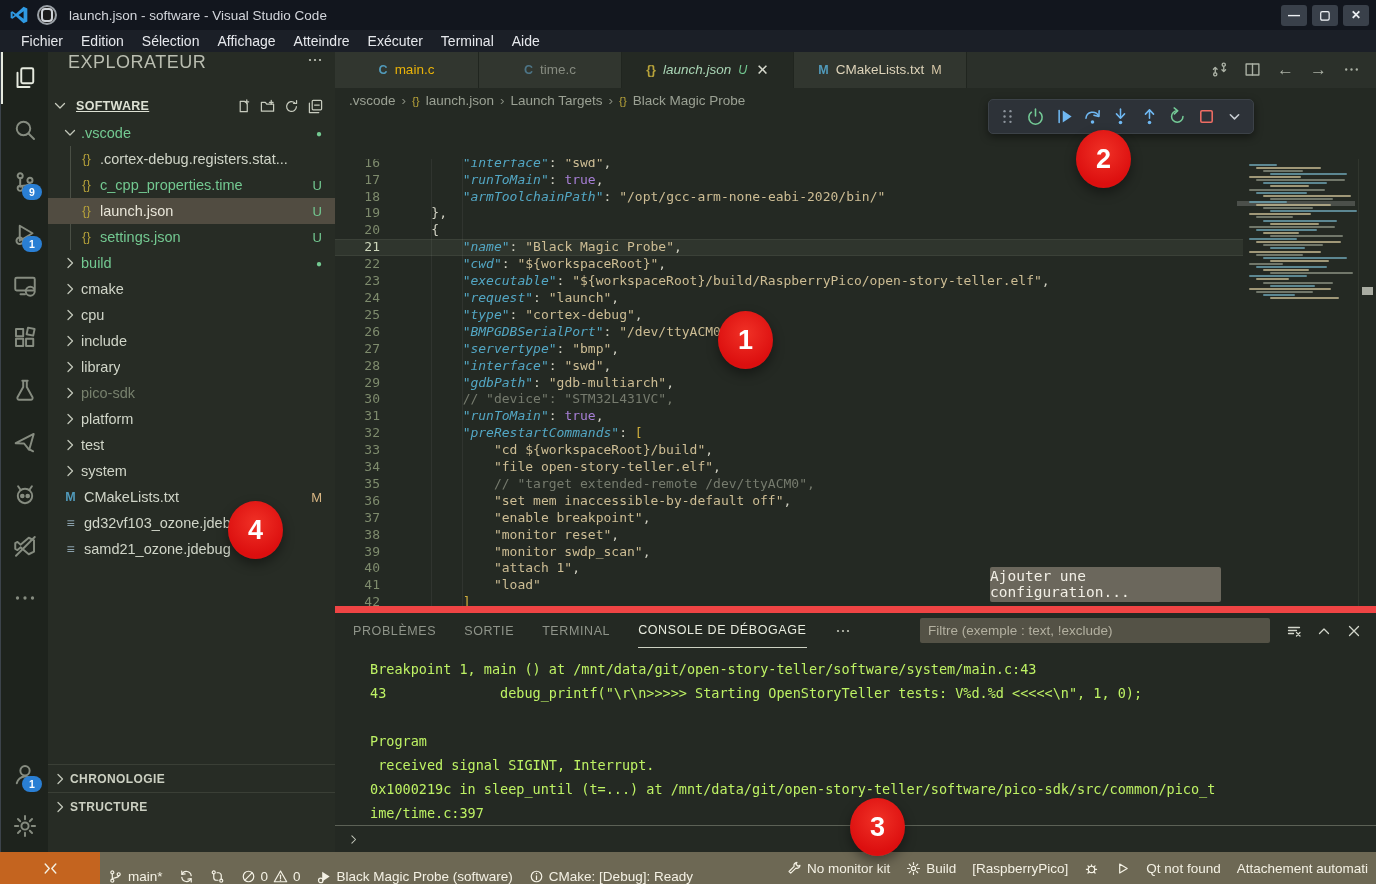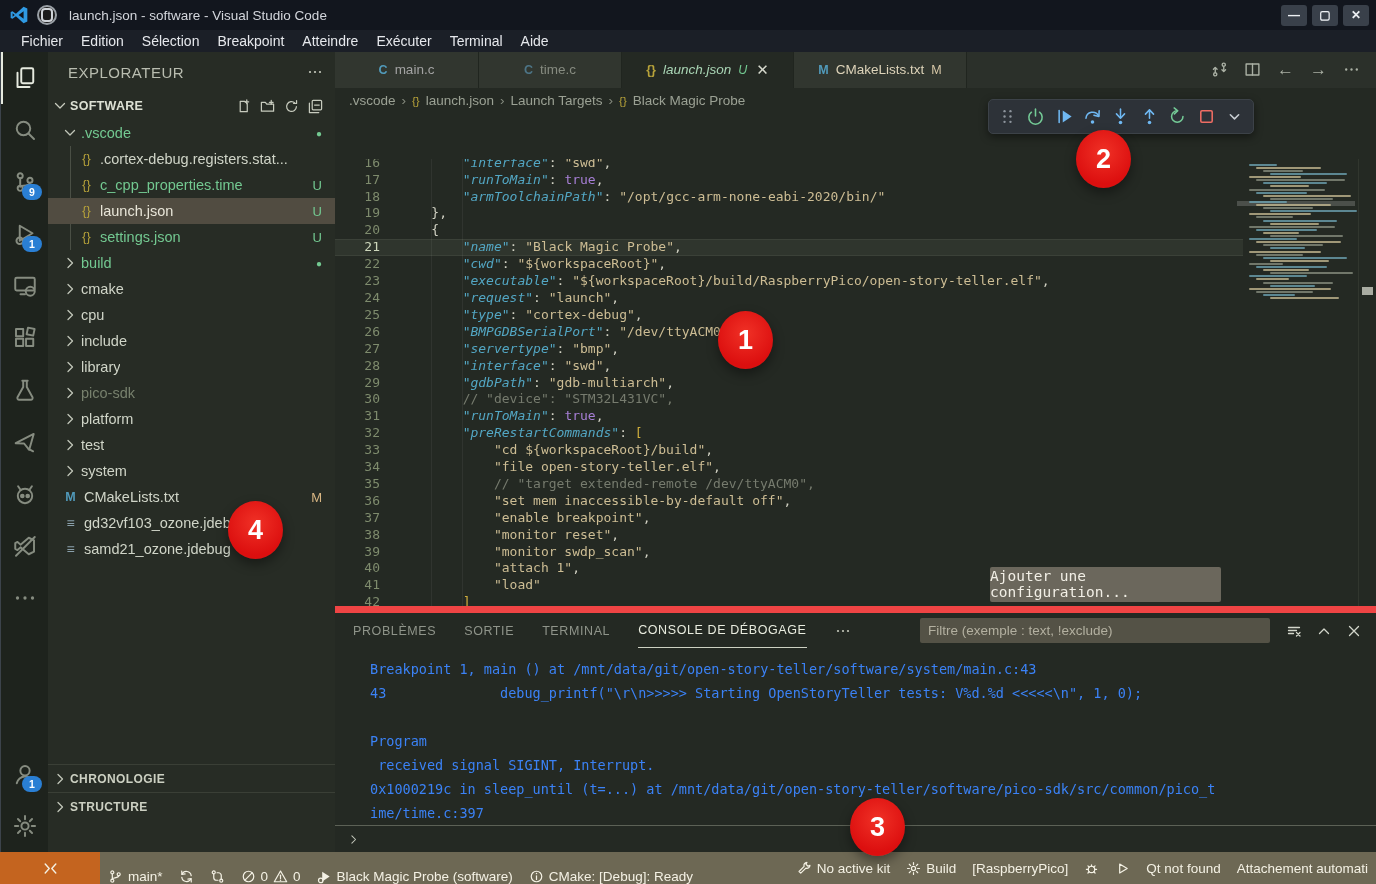--- a/index.html
+++ b/index.html
@@ -27,26 +27,26 @@
   .activity{width:48px;background:#1e231d;display:flex;flex-direction:column;align-items:stretch;border-left:1px solid #3c434b;box-sizing:border-box;}
   .act-item{height:52px;display:flex;align-items:center;justify-content:center;position:relative;color:#868c80;}
   .act-item svg{width:24px;height:24px;}
   .act-item.active{color:#e6eadf;box-shadow:inset 2px 0 0 #e6eadf;}
   .act-badge{position:absolute;right:6px;bottom:8px;min-width:16px;height:16px;border-radius:8px;background:#2a7fd4;
              color:#fff;font-size:10.5px;font-weight:bold;display:flex;align-items:center;justify-content:center;padding:0 2px;}
   .act-spacer{margin-top:auto;}
 
   
   .sidebar{width:287px;background:#272c25;position:relative;overflow:hidden;}
-  .sb-header{height:40px;display:flex;align-items:center;padding:0 12px 0 20px;font-size:15px;
+  .sb-header{height:40px;display:flex;align-items:flex-start;padding:0 12px 0 20px;font-size:18px;
              letter-spacing:.5px;color:#b9bdb0;}
   .sb-header .icon{margin-left:auto;color:#c7cbbe;}
   .sb-section{height:28px;display:flex;align-items:center;font-size:12.5px;font-weight:bold;color:#dde1d4;padding-left:4px;}
   .sb-section .icon{color:#c7cbbe;}
-  .sb-section .ttl{margin-left:2px;letter-spacing:.3px;}
+  .sb-section .ttl{margin-left:8px;letter-spacing:.3px;text-decoration:underline;}
   .sb-actions{margin-left:auto;display:flex;gap:9px;padding-right:12px;color:#c3c7ba;}
   .sb-actions svg{width:15px;height:15px;}
   .tree{position:relative;}
   .trow{height:26px;display:flex;align-items:center;font-size:14.5px;position:relative;}
   .trow .chev{width:16px;margin-right:3px;color:#c0c5b8;}
   .trow.d0{padding-left:14px;}
   .trow.d1{padding-left:30px;}
   .trow.selected{background:#514c41;}
   .ficon{width:17px;margin-right:5px;font-weight:bold;font-size:12.5px;display:inline-flex;justify-content:center;}
   .ficon.braces{color:#b8a33a;font-weight:normal;}
@@ -110,21 +110,21 @@
   .paneltabs{height:36px;display:flex;align-items:center;padding-left:18px;}
   .ptab{font-size:12.5px;letter-spacing:.6px;color:#8f948a;margin-right:28px;height:35px;display:flex;align-items:center;
         box-sizing:border-box;}
   .ptab.active{color:#e9ecdf;border-bottom:1px solid #cdd1c2;}
   .ptab-more{color:#c3c7ba;margin-right:0;}
   .pfilter{margin-left:auto;width:350px;height:25px;background:#545246;border-radius:2px;display:flex;align-items:center;
            padding-left:8px;font-size:13.5px;color:#b3b0a0;box-sizing:border-box;}
   .picons{display:flex;align-items:center;gap:14px;padding:0 14px 0 16px;color:#d3d6cb;}
   .picons svg{width:16px;height:16px;}
   .console{position:absolute;top:44px;left:0;right:0;bottom:26px;font-family:"DejaVu Sans Mono",monospace;
-           font-size:13.5px;line-height:24px;color:#3b82f6;padding-left:35px;white-space:pre;overflow:hidden;}
+           font-size:13.5px;line-height:24px;color:#bef264;padding-left:35px;white-space:pre;overflow:hidden;}
   .prompt{position:absolute;left:0;right:0;bottom:0;height:26px;border-top:1px solid #5c6156;display:flex;align-items:center;
           padding-left:12px;color:#c2c6ba;}
   .prompt svg{width:13px;height:13px;}
 
   
   .statusbar{height:32px;background:#6d6854;display:flex;align-items:stretch;color:#f4f1e4;font-size:13.5px;overflow:hidden;}
   .sb-remote{width:100px;background:#c4641f;display:flex;align-items:center;justify-content:center;flex:none;}
   .sb-remote svg{width:17px;height:17px;}
   .sb-item{display:flex;align-items:center;gap:5px;padding:0 8px;white-space:nowrap;}
   .sb-item svg{width:15px;height:15px;}
@@ -151,21 +151,21 @@
     <span class="winbtn">—</span>
     <span class="winbtn">▢</span>
     <span class="winbtn">✕</span>
   </div>
 </div>
 
 <div class="menubar" id="menus">
     <span class="menu-item">Fichier</span>
     <span class="menu-item">Edition</span>
     <span class="menu-item">Sélection</span>
-    <span class="menu-item">Breakpoint</span>
+    <span class="menu-item">Affichage</span>
     <span class="menu-item">Atteindre</span>
     <span class="menu-item">Exécuter</span>
     <span class="menu-item">Terminal</span>
     <span class="menu-item">Aide</span>
   </div>
 
 <div class="main">
 
   <div class="activity" id="actbar">
       <div class="act-item active">
@@ -465,21 +465,21 @@
           <span>STRUCTURE</span>
         </div>
       </div>
   </div>
 
   <div class="egroup">
     <div class="tabsrow">
       <span id="tabs" style="display:flex;">
           <div class="tab" style="width: 143px;">
             <span style="color: rgb(81, 154, 186); font-weight: bold; font-size: 12.5px;">C</span>
-            <span style="color: #a3a3a3;">main.c</span>
+            <span style="color: #eab308;">main.c</span>
           </div>
           <div class="tab" style="width: 142px;">
             <span style="color: rgb(77, 117, 135); font-weight: bold; font-size: 12.5px;">C</span>
             <span style="color: rgb(134, 139, 128);">time.c</span>
           </div>
           <div class="tab active" style="width: 171px;">
             <span style="color: rgb(184, 163, 58); font-weight: bold; font-size: 12.5px;">{}</span>
             <span style="color: rgb(169, 213, 181); font-style: italic;">launch.json</span>
             <span class="tbadge" style="color: rgb(115, 201, 145); font-style: italic;">U</span>
             <span class="close">✕</span>
@@ -772,21 +772,21 @@
         <span>CMake: [Debug]: Ready</span>
       </div>
     </div>
   <div class="sb-right" id="sb-right">
       <div class="sb-item">
         <span class="icon">
           <svg viewBox="0 0 16 16" fill="none" stroke="currentColor" stroke-width="1.3" stroke-linecap="round" stroke-linejoin="round">
             <path d="M13.8 4.6a3.2 3.2 0 0 1-4.3 3L4 13l-1.8-1.8 5.4-5.5a3.2 3.2 0 0 1 3-4.3l-1 2.1 2.1 2.1z"></path>
           </svg>
         </span>
-        <span>No active kit</span>
+        <span>No monitor kit</span>
       </div>
       <div class="sb-item">
         <span class="icon">
           <svg viewBox="0 0 16 16" fill="none" stroke="currentColor" stroke-width="1.3" stroke-linecap="round" stroke-linejoin="round">
             <circle cx="8" cy="8" r="2.2"></circle>
             <path d="M8 1.6v2 M8 12.4v2 M1.6 8h2 M12.4 8h2 M3.5 3.5l1.4 1.4 M11.1 11.1l1.4 1.4 M12.5 3.5l-1.4 1.4 M4.9 11.1l-1.4 1.4"></path>
           </svg>
         </span>
         <span>Build</span>
       </div>

